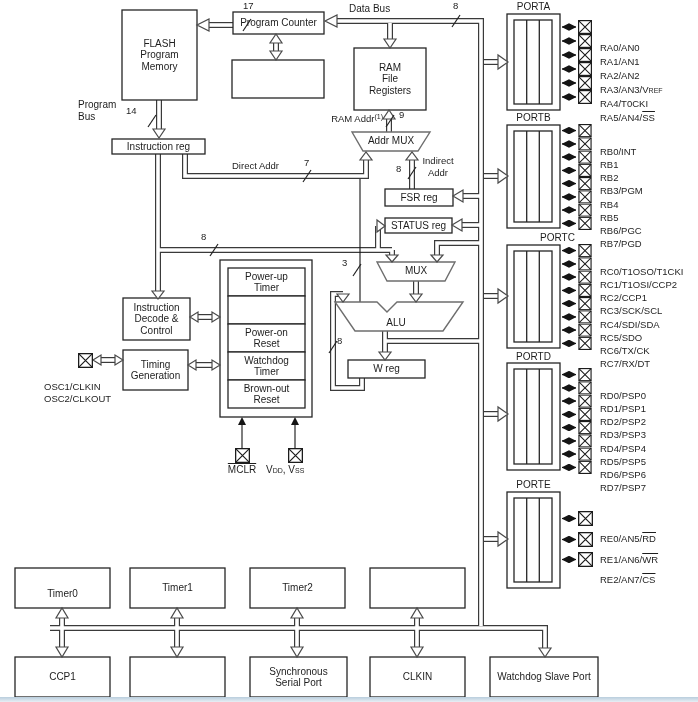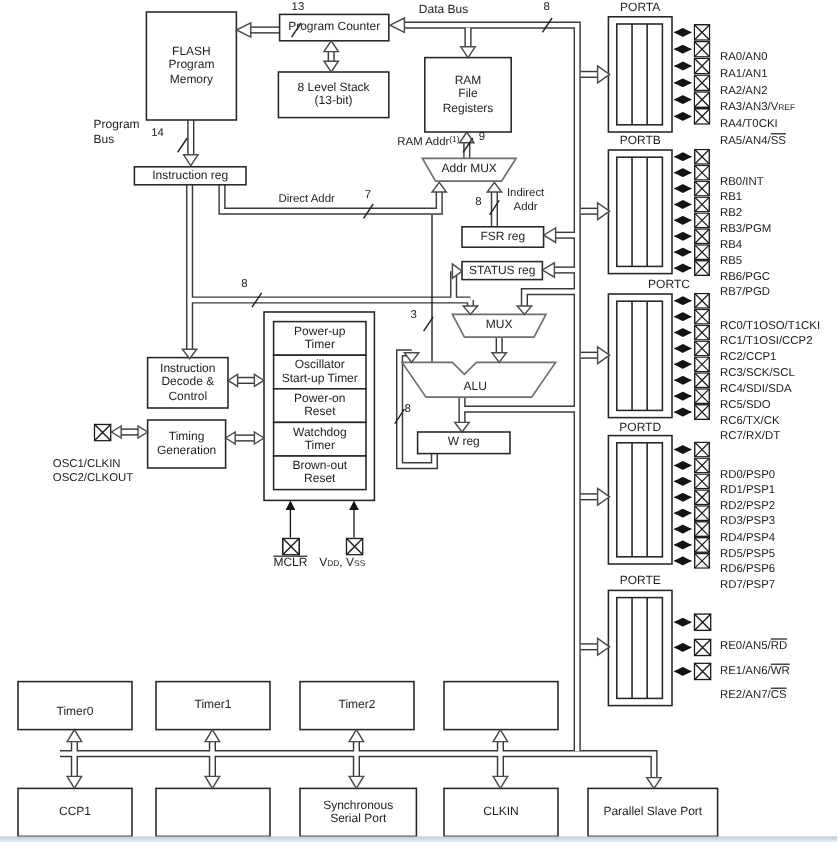--- a/index.html
+++ b/index.html
@@ -297,24 +297,20 @@
 </svg>
 
 <div class="blk" style="left:122px;top:10px;width:75px;height:90px">
       <span>FLASH
 Program
 Memory</span>
     </div>
 <div class="blk" style="left:233px;top:12px;width:91px;height:22px">
       <span>Program Counter</span>
     </div>
-<div class="blk" style="left:232px;top:60px;width:92px;height:38px">
-      <span>8 Level Stack
-(13-bit)</span>
-    </div>
 <div class="blk" style="left:354px;top:48px;width:72px;height:62px">
       <span>RAM
 File
 Registers</span>
     </div>
 <div class="blk s95" style="left:112px;top:139px;width:93px;height:15px">
       <span>Instruction reg</span>
     </div>
 <div class="blk s95" style="left:352px;top:132px;width:78px;height:18px">
       <span>Addr MUX</span>
@@ -340,24 +336,20 @@
 Control</span>
     </div>
 <div class="blk" style="left:123px;top:350px;width:65px;height:40px">
       <span>Timing
 Generation</span>
     </div>
 <div class="blk s95" style="left:228px;top:268px;width:77px;height:28px">
       <span>Power-up
 Timer</span>
     </div>
-<div class="blk s95" style="left:228px;top:296px;width:77px;height:28px">
-      <span>Oscillator
-Start-up Timer</span>
-    </div>
 <div class="blk s95" style="left:228px;top:324px;width:77px;height:28px">
       <span>Power-on
 Reset</span>
     </div>
 <div class="blk s95" style="left:228px;top:352px;width:77px;height:28px">
       <span>Watchdog
 Timer</span>
     </div>
 <div class="blk s95" style="left:228px;top:380px;width:77px;height:28px">
       <span>Brown-out
@@ -376,36 +368,36 @@
       <span>CCP1</span>
     </div>
 <div class="blk" style="left:250px;top:657px;width:97px;height:40px">
       <span>Synchronous
 Serial Port</span>
     </div>
 <div class="blk" style="left:370px;top:657px;width:95px;height:40px">
       <span>CLKIN</span>
     </div>
 <div class="blk" style="left:490px;top:657px;width:108px;height:40px">
-      <span>Parallel Slave Port</span>
+      <span>Watchdog Slave Port</span>
     </div>
 
 <div class="lbl" style="left:349px;top:3px">Data Bus</div>
 <div class="lbl" style="left:78px;top:99px">Program
 Bus</div>
 <div class="lbl s95 rt" style="left:310px;top:111px;width:73px"><span>RAM Addr</span><span class="sp">(1)</span></div>
 <div class="lbl s95" style="left:232px;top:160px">Direct Addr</div>
 <div class="lbl s95 ctr" style="left:414px;top:155px;width:48px">Indirect
 Addr</div>
 <div class="lbl s95" style="left:44px;top:381px">OSC1/CLKIN</div>
 <div class="lbl s95" style="left:44px;top:393px">OSC2/CLKOUT</div>
 <div class="lbl ctr" style="left:220px;top:464px;width:44px"><span class="ov">MCLR</span></div>
 <div class="lbl" style="left:266px;top:464px"><span>V</span><span class="sb">DD</span><span>, V</span><span class="sb">SS</span></div>
 
-<div class="num" style="left:243px;top:0px">13</div>
+<div class="num" style="left:243px;top:0px">17</div>
 <div class="num" style="left:453px;top:0px">8</div>
 <div class="num" style="left:126px;top:105px">14</div>
 <div class="num" style="left:399px;top:109px">9</div>
 <div class="num" style="left:304px;top:157px">7</div>
 <div class="num" style="left:396px;top:163px">8</div>
 <div class="num" style="left:201px;top:231px">8</div>
 <div class="num" style="left:342px;top:257px">3</div>
 <div class="num" style="left:337px;top:335px">8</div>
 
 <div class="blk" style="left:507px;top:1px;width:53px;height:12px">PORTA</div>

